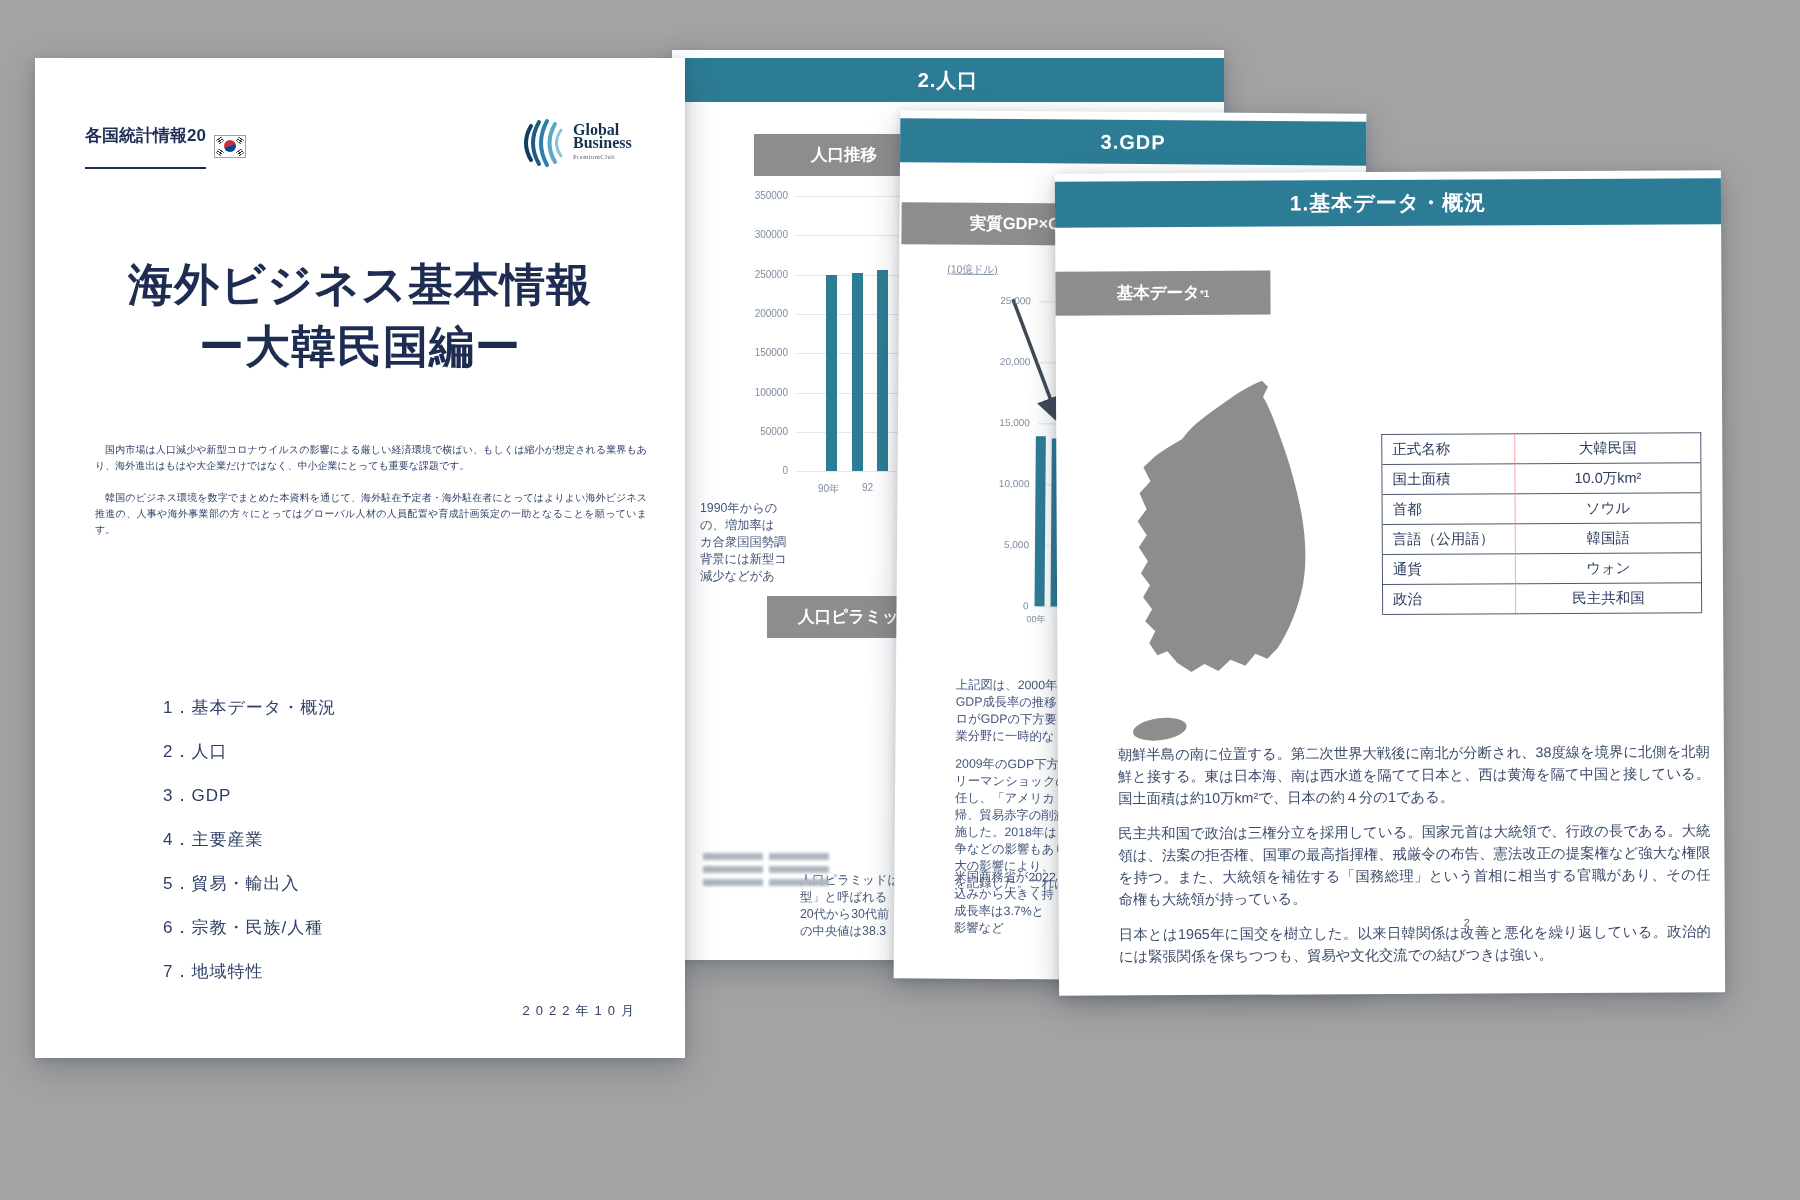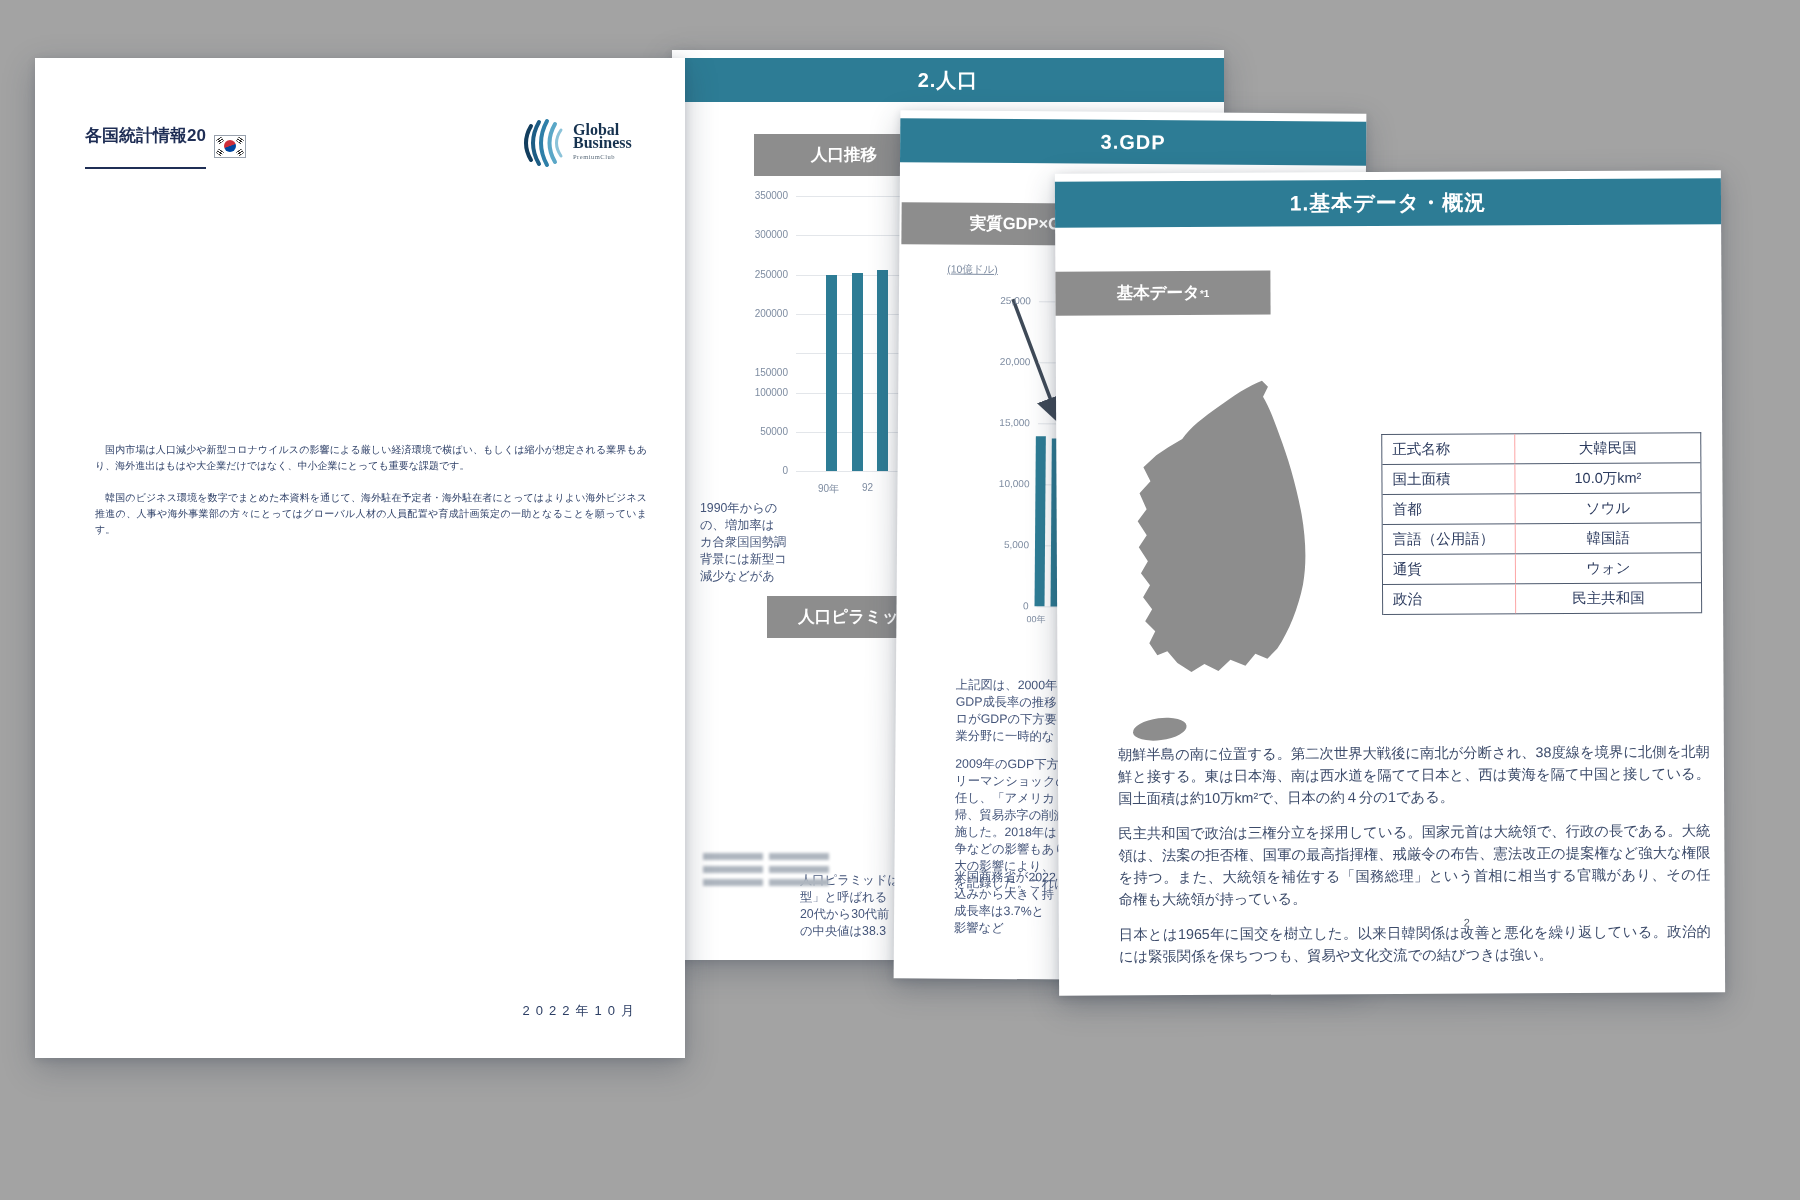--- a/index.html
+++ b/index.html
@@ -92,21 +92,21 @@
       <span class="xlab" style="left:88px;top:296px;">90年</span>
       <span class="xlab" style="left:132px;top:296px;">92</span>
     <div class="tick" style="left:0;top:4.0px;width:58px;">350000</div>
         <div class="grid-line" style="left:66px;top:10.0px;width:296px;"></div>
         <div class="tick" style="left:0;top:43.3px;width:58px;">300000</div>
         <div class="grid-line" style="left:66px;top:49.3px;width:296px;"></div>
         <div class="tick" style="left:0;top:82.6px;width:58px;">250000</div>
         <div class="grid-line" style="left:66px;top:88.6px;width:296px;"></div>
         <div class="tick" style="left:0;top:121.9px;width:58px;">200000</div>
         <div class="grid-line" style="left:66px;top:127.9px;width:296px;"></div>
-        <div class="tick" style="left:0;top:161.2px;width:58px;margin-top:20px;">150000</div>
+        <div class="tick" style="left:0;top:161.2px;width:58px;">150000</div>
         <div class="grid-line" style="left:66px;top:167.2px;width:296px;"></div>
         <div class="tick" style="left:0;top:200.5px;width:58px;">100000</div>
         <div class="grid-line" style="left:66px;top:206.5px;width:296px;"></div>
         <div class="tick" style="left:0;top:239.8px;width:58px;">50000</div>
         <div class="grid-line" style="left:66px;top:245.8px;width:296px;"></div>
         <div class="tick" style="left:0;top:279.1px;width:58px;">0</div>
         <div class="grid-line" style="left:66px;top:285.1px;width:296px;"></div>
         <div class="chart-bar" style="left:96px;top:89px;width:11px;height:196px;"></div>
         <div class="chart-bar" style="left:122px;top:87px;width:11px;height:198px;"></div>
         <div class="chart-bar" style="left:147px;top:84px;width:11px;height:201px;"></div>
@@ -283,21 +283,35 @@
           <path d="M38,6 Q27,25 38,44" stroke="#5aa7c7" stroke-width="4"></path>
           <path d="M44,12 Q35,25 44,38" stroke="#8cc3d9" stroke-width="3"></path>
         </g>
       </svg>
       <span class="logo-text">
         <b>Global</b>
         <b>Business</b>
         <i>PremiumClub</i>
       </span>
     </div>
+    <div class="cover-title">
+      <div>海外ビジネス基本情報</div>
+      <div>ー大韓民国編ー</div>
+    </div>
     <div class="cover-paras">
 
     <p>　国内市場は人口減少や新型コロナウイルスの影響による厳しい経済環境で横ばい、もしくは縮小が想定される業界もあり、海外進出はもはや大企業だけではなく、中小企業にとっても重要な課題です。</p>
         <p>　韓国のビジネス環境を数字でまとめた本資料を通じて、海外駐在予定者・海外駐在者にとってはよりよい海外ビジネス推進の、人事や海外事業部の方々にとってはグローバル人材の人員配置や育成計画策定の一助となることを願っています。</p>
       </div>
+    <div class="toc">
+
+    <div>1．基本データ・概況</div>
+        <div>2．人口</div>
+        <div>3．GDP</div>
+        <div>4．主要産業</div>
+        <div>5．貿易・輸出入</div>
+        <div>6．宗教・民族/人種</div>
+        <div>7．地域特性</div>
+      </div>
     <div class="cover-date">2022年10月</div>
   </section>
 
 </div>
 
 </body></html>

